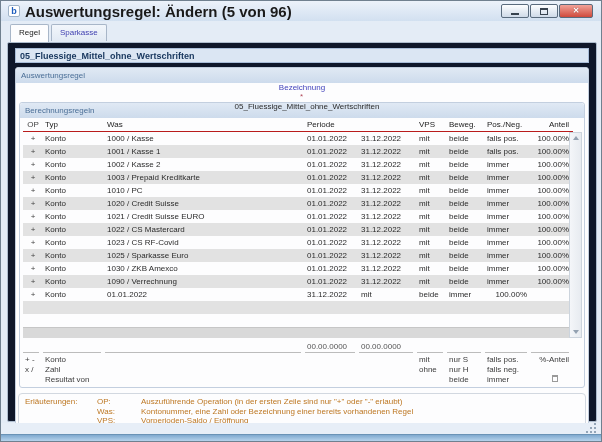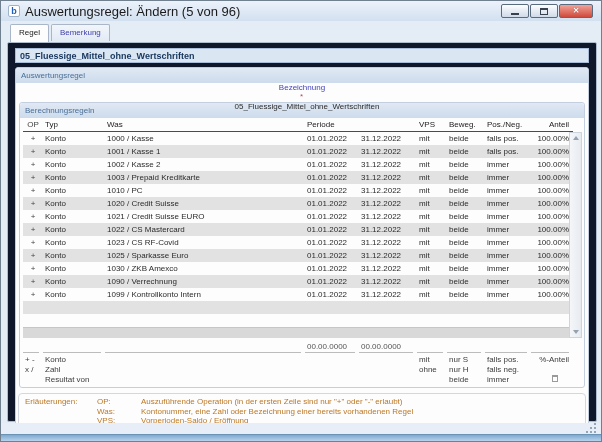--- a/index.html
+++ b/index.html
@@ -11,21 +11,21 @@
   
   .titlebar{
     position:absolute; left:0; top:0; right:0; height:20px;
     background:linear-gradient(#ecf2fa,#d2e0f0);
     display:flex; align-items:center; padding-left:7px;
   }
   .app-icon{
     width:12px; height:12px; background:#fff; border:1px solid #9fb3c8; border-radius:2px;
     color:#1f5fbe; font-weight:bold; font-size:9px; line-height:10px; text-align:center; margin-right:5px;
   }
-  .win-title{ font-size:13px; color:#1a1a1a; }
+  .win-title{ font-size:15px; color:#1a1a1a;font-weight:bold; }
   .win-buttons{ position:absolute; right:8px; top:3px; display:flex; }
   .wbtn{
     width:28px; height:14px; border:1px solid #5a6b7d; border-radius:2px;
     background:linear-gradient(#fdfeff,#cfdae8); margin-left:1px;
     display:flex; align-items:center; justify-content:center;
   }
   .wbtn.close{ width:34px; background:linear-gradient(#f2a399,#cf4a3c); }
   .glyph-min{ width:8px; height:2px; background:#37424e; margin-top:5px; }
   .glyph-max{ width:8px; height:7px; border:1px solid #37424e; border-top-width:2px; }
   .glyph-close{ color:#fff; font-size:8px; font-weight:bold; line-height:8px; text-shadow:0 0 1px #7e1f16; }
@@ -135,21 +135,21 @@
           <div class="glyph-max"></div>
         </div>
       <div class="wbtn close">
           <div class="glyph-close">✕</div>
         </div>
     </div>
   </div>
 
   <div class="tabbar">
     <div class="tab active">Regel</div>
-    <div class="tab">Bemerkung</div>
+    <div class="tab">Sparkasse</div>
   </div>
 
   <div class="content">
 
     <div class="rule-title">05_Fluessige_Mittel_ohne_Wertschriften</div>
 
     <div class="groupbox">
       <div class="group-header">Auswertungsregel</div>
 
       <div class="field-row">
@@ -306,21 +306,20 @@
                 <div class="cell c-von">01.01.2022</div>
                 <div class="cell c-bis">31.12.2022</div>
                 <div class="cell c-vps">mit</div>
                 <div class="cell c-beweg">beide</div>
                 <div class="cell c-posneg">immer</div>
                 <div class="cell c-anteil">100.00%</div>
               </div>
               <div class="grid-row data-row">
                 <div class="cell c-op">+</div>
                 <div class="cell c-typ">Konto</div>
-                <div class="cell c-was">1099 / Kontrollkonto Intern</div>
                 <div class="cell c-von">01.01.2022</div>
                 <div class="cell c-bis">31.12.2022</div>
                 <div class="cell c-vps">mit</div>
                 <div class="cell c-beweg">beide</div>
                 <div class="cell c-posneg">immer</div>
                 <div class="cell c-anteil">100.00%</div>
               </div>
               <div class="grid-row data-row alt"></div>
               <div class="grid-row data-row"></div>
             </div>

